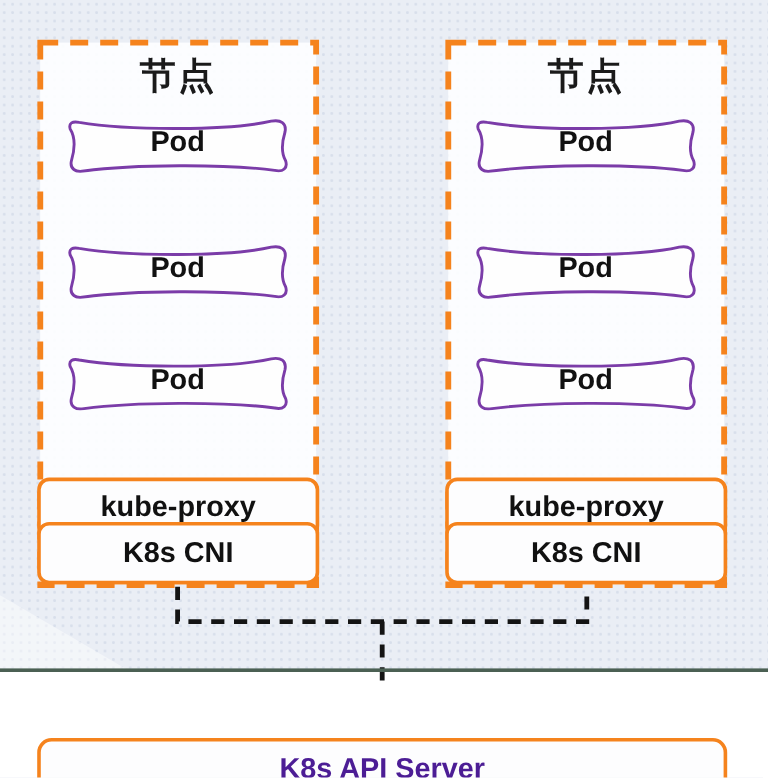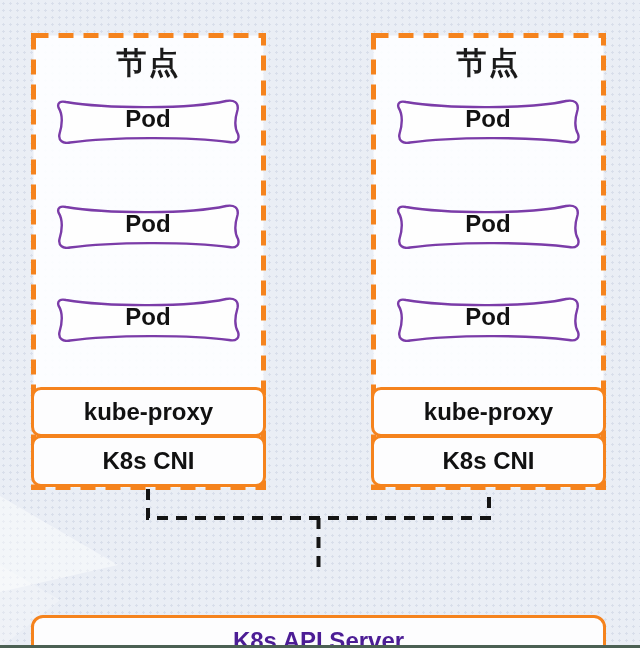--- a/index.html
+++ b/index.html
@@ -1,21 +1,21 @@
 <!DOCTYPE html>
 <html><head>
 <meta charset="utf-8">
 <style>
   html, body { margin: 0; padding: 0; }
   body {
     width: 640px; height: 648px; overflow: hidden;
     font-family: "Liberation Sans", sans-serif;
   }
   .stage {
-    position: relative; width: 640px; height: 648px;
+    position: relative; width: 640px; height: 560px;
     background-color: #EAEEF5;
     background-image: radial-gradient(circle, rgba(201,210,226,0.55) 1px, rgba(0,0,0,0) 1.3px);
     background-size: 7px 7px;
   }
   .bg-wedge {
     position: absolute; left: 0; top: 0; width: 640px; height: 648px;
     pointer-events: none;
   }
   .node {
     position: absolute; top: 33px; width: 235px; height: 457px;
@@ -42,21 +42,21 @@
   }
   .orange-box {
     position: absolute; left: 0; width: 235px; height: 50px;
     box-sizing: border-box;
     background: #FDFDFE;
     border: 3.5px solid #F5831D;
     border-radius: 10px;
     display: flex; align-items: center; justify-content: center;
     font-size: 24px; font-weight: 600; color: #111;
   }
-  .proxy-box { top: 354px; }
+  .proxy-box { top: 365px; }
   .cni-box   { top: 402px; height: 52px; }
   .connector-svg {
     position: absolute; left: 0; top: 0; width: 640px; height: 648px;
     pointer-events: none;
   }
   .api-box {
     position: absolute; left: 31px; top: 570px; width: 575px; height: 51px;
     box-sizing: border-box;
     background: #FDFDFE;
     border: 3.5px solid #F5831D;

